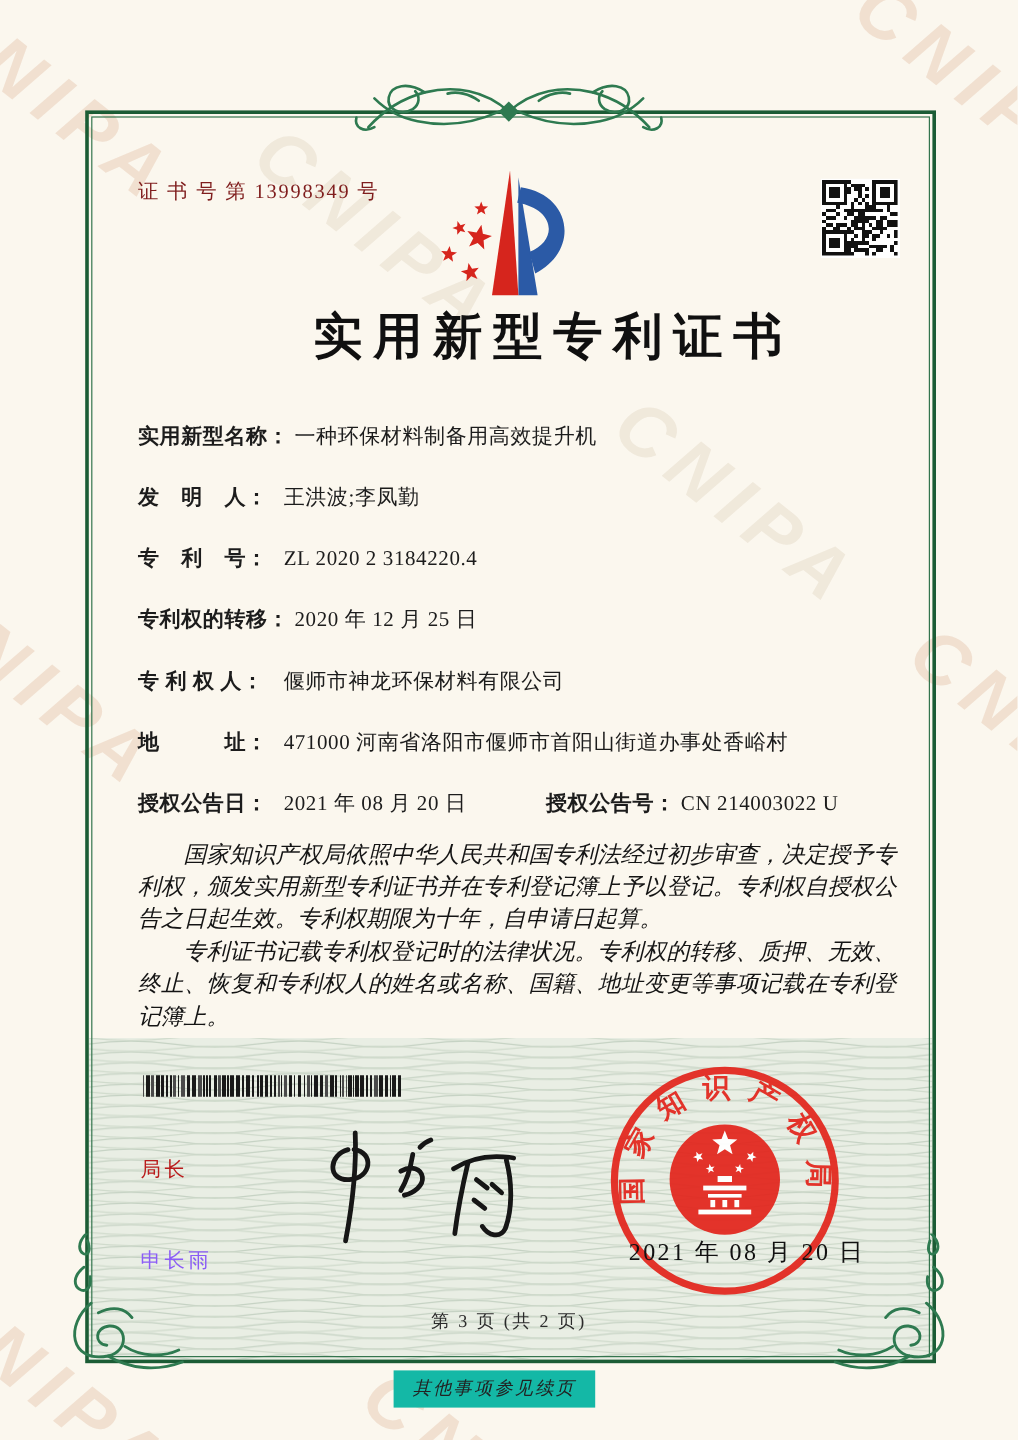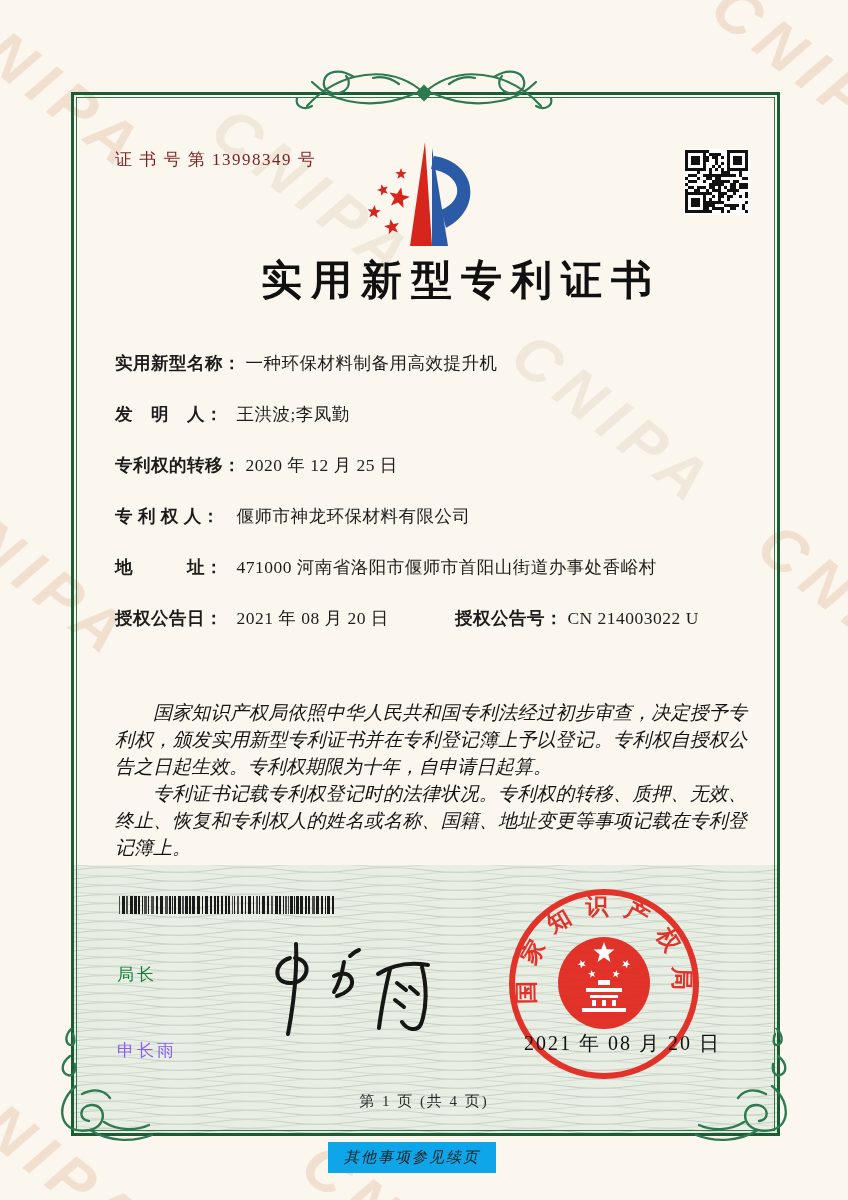--- a/index.html
+++ b/index.html
@@ -36,30 +36,30 @@
   .field-value{letter-spacing:0.5px;}
   .grant-row{position:relative;}
   .grant-right{position:absolute;left:340px;top:0;}
   
   .body-text{position:absolute;left:115px;top:699px;width:632px;font-size:19px;
              line-height:27px;text-align:justify;color:#141414;}
   .body-text p{margin:0;text-indent:2em;font-style:italic;}
   
   .barcode{position:absolute;left:119px;top:896px;width:220px;height:18px;}
   .signer-title{position:absolute;left:117px;top:963px;font-size:17px;letter-spacing:3px;
-                font-family:Liberation Mono, monospace;color:#15803d;}
+                font-family:Liberation Mono, monospace;color:#b91c1c;}
   .signer-name{position:absolute;left:117px;top:1002px;font-size:17px;letter-spacing:3px;
                font-family:Liberation Serif, serif;color:#8b5cf6;margin-top:37px;}
   .signature{position:absolute;left:238px;top:938px;width:218px;height:104px;}
   .seal{position:absolute;left:503px;top:883px;width:202px;height:202px;}
   .seal-date{position:absolute;left:524px;top:1030px;width:190px;font-size:20px;
              letter-spacing:2px;color:#111;white-space:nowrap;}
   .page-num{position:absolute;left:0;top:1092px;width:100%;text-align:center;
             font-size:15px;letter-spacing:2px;color:#2b2b2b;}
-  .cont-note{position:absolute;left:328px;top:1142px;background:#0ea5e9;
+  .cont-note{position:absolute;left:328px;top:1142px;background:#14b8a6;
              padding:6px 16px;font-size:15px;font-style:italic;letter-spacing:2px;color:#222;}
   svg{display:block;}
 </style>
 </head>
 <body>
 
 <div class="page">
 
   <span class="wm wm-a" style="left:-28px;top:-18px">CNIPA</span>
   <span class="wm wm-b" style="left:242px;top:92px">CNIPA</span>
@@ -398,20 +398,24 @@
   <div class="fields">
     <div class="field-row">
       <span class="field-label">实用新型名称：</span>
       <span class="field-value">一种环保材料制备用高效提升机</span>
     </div>
     <div class="field-row">
       <span class="field-label">发　明　人：</span>
       <span class="field-value">王洪波;李凤勤</span>
     </div>
     <div class="field-row">
+      <span class="field-label">专　利　号：</span>
+      <span class="field-value">ZL 2020 2 3184220.4</span>
+    </div>
+    <div class="field-row">
       <span class="field-label">专利权的转移：</span>
       <span class="field-value">2020 年 12 月 25 日</span>
     </div>
     <div class="field-row">
       <span class="field-label">专 利 权 人：</span>
       <span class="field-value">偃师市神龙环保材料有限公司</span>
     </div>
     <div class="field-row">
       <span class="field-label">地　　　址：</span>
       <span class="field-value">471000 河南省洛阳市偃师市首阳山街道办事处香峪村</span>
@@ -541,16 +545,16 @@
           <rect x="89" y="117" width="4" height="6"></rect>
           <rect x="99" y="117" width="4" height="6"></rect>
           <rect x="109" y="117" width="4" height="6"></rect>
           <rect x="79" y="125" width="44" height="4"></rect>
         </g>
       </g>
     </svg>
   </div>
   <div class="seal-date">2021 年 08 月 20 日</div>
 
-  <div class="page-num">第 1 页 (共 4 页)</div>
+  <div class="page-num">第 3 页 (共 2 页)</div>
   <div class="cont-note">其他事项参见续页</div>
 
 </div>
 
 </body></html>

